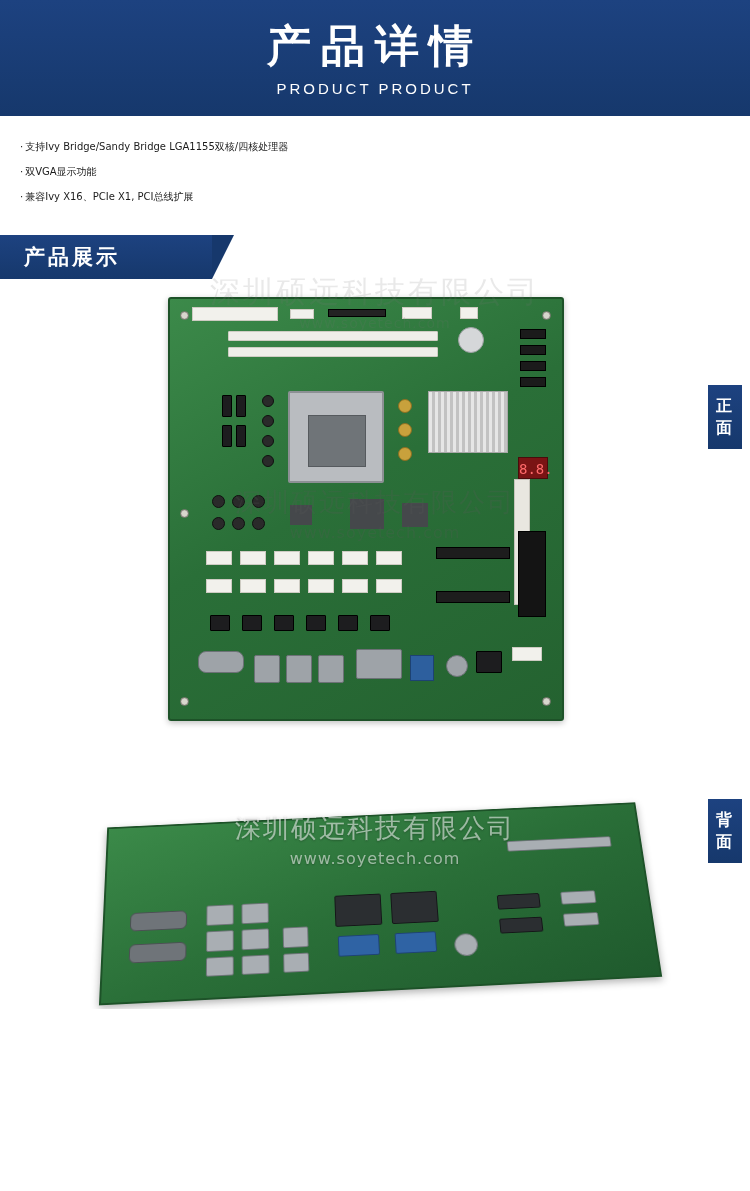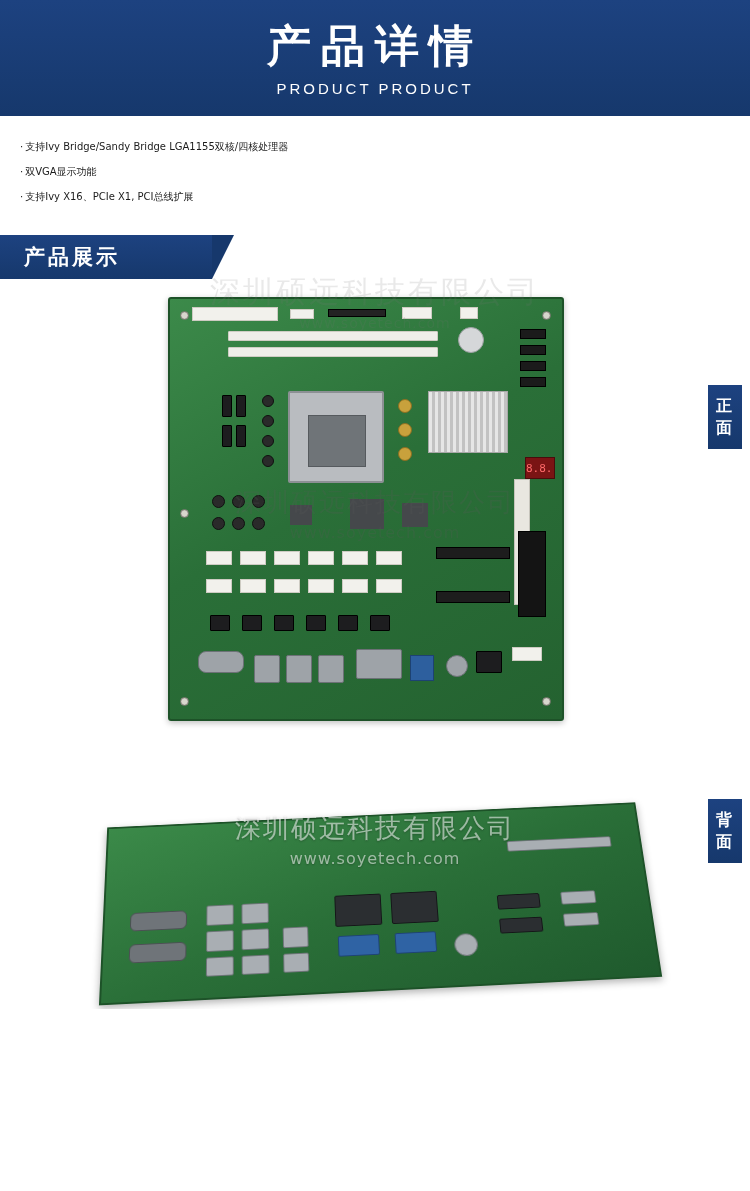--- a/index.html
+++ b/index.html
@@ -269,24 +269,23 @@
     border-radius: 50%;
   }
   .sata {
     background: #1b1b1b;
     border: 1px solid #000;
   }
   .led-disp {
     background: #7a1414;
     border: 1px solid #4a0c0c;
     color: #ff6a6a;
-    font-size: 11px;
+    font-size: 14px;
     font-family: "DejaVu Sans Mono", monospace;
     line-height: 1;
-    margin-left: 7px;
   }
   .screw {
     background: radial-gradient(circle, #d8d6cd 0 45%, #9a9890 100%);
     border-radius: 50%;
     border: 1px solid #7e7c74;
   }
 
   
   .mb-back {
     position: absolute;
@@ -338,21 +337,21 @@
   </div>
 
   <div class="features">
     <div class="feature-item">
       <span class="dot">·</span><span>支持Ivy Bridge/Sandy Bridge LGA1155双核/四核处理器</span>
     </div>
     <div class="feature-item">
       <span class="dot">·</span><span>双VGA显示功能</span>
     </div>
     <div class="feature-item">
-      <span class="dot">·</span><span>支持Ivy X16、PCIe X1, PCI总线扩展</span>
+      <span class="dot">·</span><span>兼容Ivy X16、PCIe X1, PCI总线扩展</span>
     </div>
   </div>
 
   <div class="section-ribbon-wrap">
     <div class="ribbon">产品展示</div>
   </div>
 
   <div class="gallery">
 
     <div class="photo-block photo-front">

